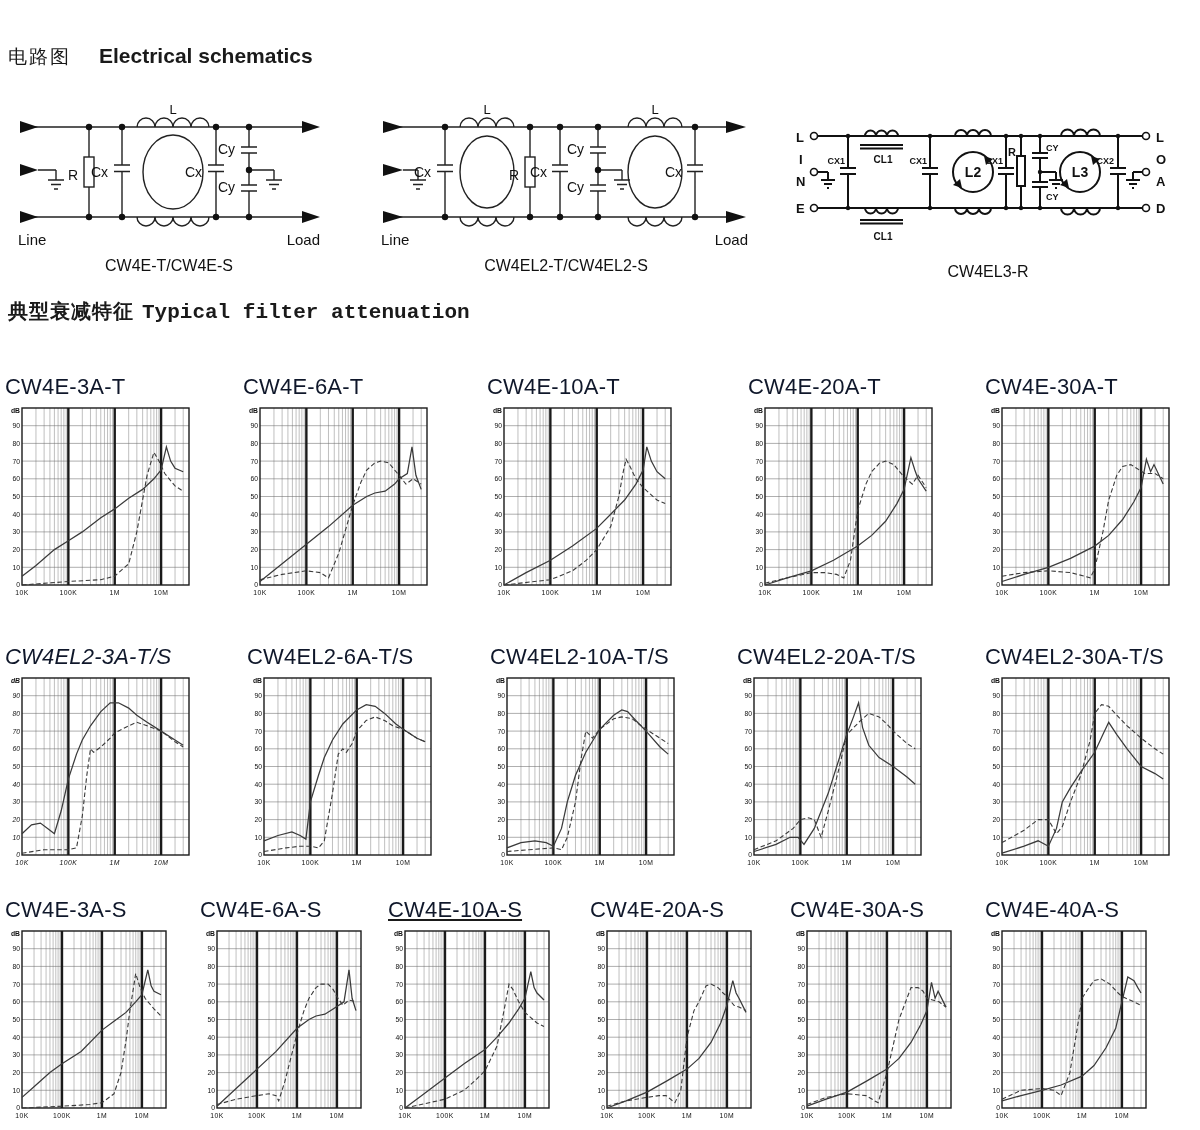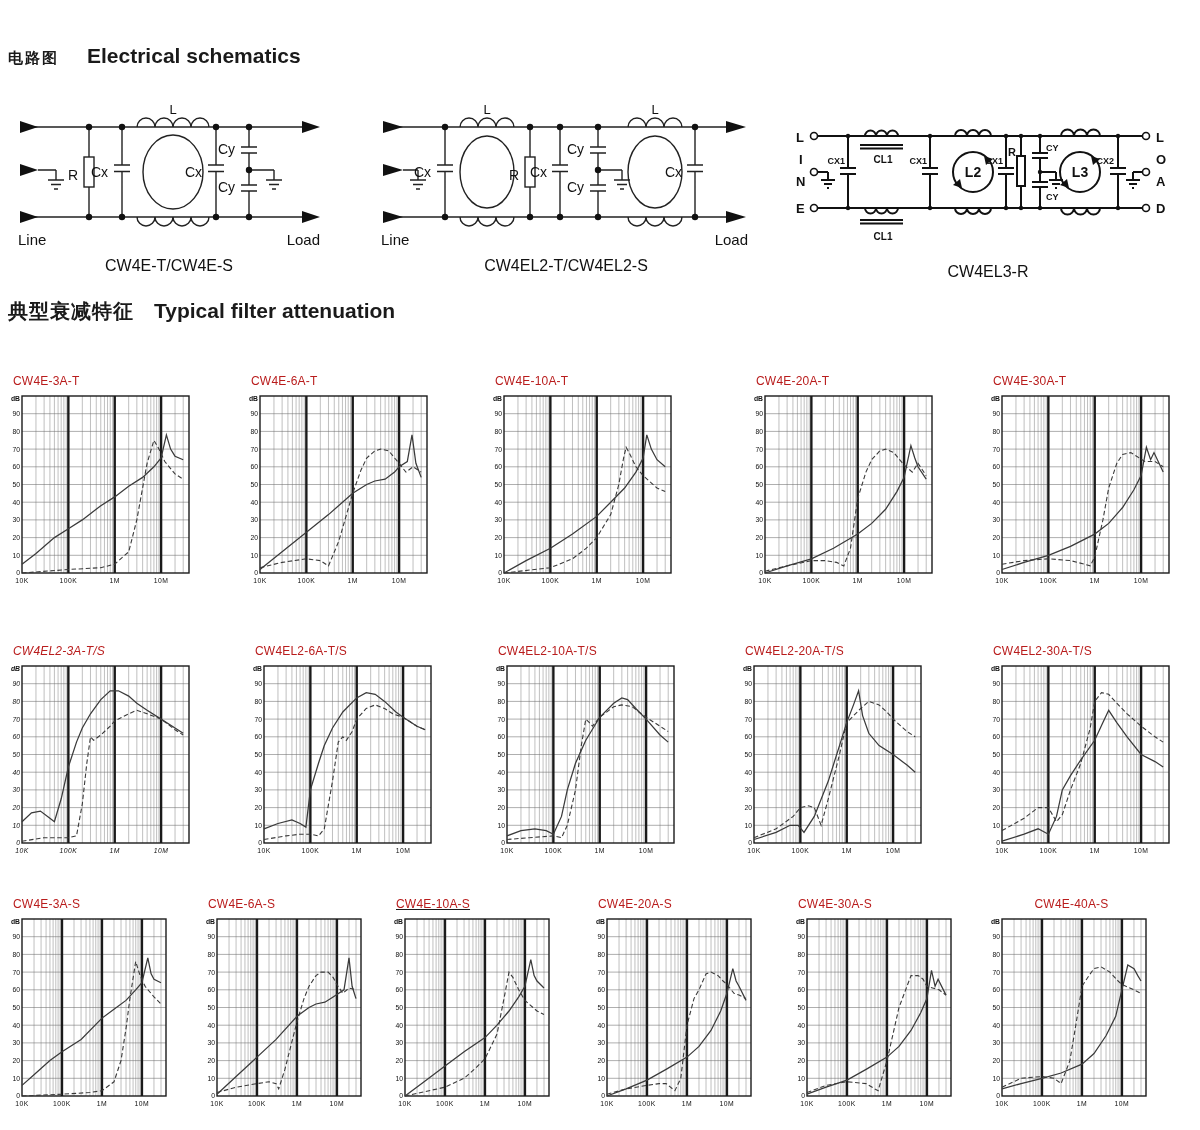--- a/index.html
+++ b/index.html
@@ -1,37 +1,37 @@
 <!DOCTYPE html>
 <html><head>
 <meta charset="utf-8">
 <title>Datasheet</title>
 <style>
   html,body{margin:0;padding:0;background:#fff;}
   body{width:1200px;height:1130px;font-family:"Liberation Sans",sans-serif;color:#1a1a1a;}
   .page{position:relative;width:1200px;height:1130px;background:#fff;overflow:hidden;}
   .h1{position:absolute;left:8px;top:44px;white-space:nowrap;}
-  .h1 .zh{font-size:15px;font-weight:bold;letter-spacing:2px;}
+  .h1 .zh{font-size:19px;font-weight:normal;letter-spacing:2px;}
   .h1 .en{font-size:21px;font-weight:600;margin-left:28px;}
   .h2{position:absolute;left:8px;top:298px;white-space:nowrap;}
   .h2 .zh{font-size:20px;font-weight:bold;letter-spacing:1px;}
-  .h2 .en{font-size:21px;font-weight:600;margin-left:20px;}
+  .h2 .en{font-size:21px;font-weight:600;margin-left:8px;font-family:Liberation Mono, monospace;}
   .legend{position:absolute;left:8px;top:334px;font-size:13.5px;display:flex;align-items:center;white-space:nowrap;}
   .legend .brk{margin-left:12px;}
   .sw-solid{display:inline-block;width:66px;height:0;border-top:2px solid #222;margin:0 10px;}
   .sw-dash{display:inline-block;width:76px;height:0;border-top:2px dashed #333;margin:0 10px;}
   .sch{position:absolute;margin:0;}
   .sch svg{display:block;overflow:visible;}
   .sch path,.sch rect,.sch ellipse,.sch line{stroke:#222;stroke-width:1.4;fill:none;}
   .sch .f{fill:#111;stroke:none;}
   .sch .term{stroke:#111;stroke-width:1.6;fill:#fff;}
   .sch text{fill:#111;}
   .sch.bold path,.sch.bold rect,.sch.bold circle.comp{stroke:#111;stroke-width:2;}
   .chart-cell{position:absolute;}
-  .chart-title{font-size:12px;letter-spacing:0.2px;margin:0 0 2px 8px;color:#b91c1c;}
+  .chart-title{font-size:22px;letter-spacing:0.2px;margin:0 0 2px 0;color:#0f172a;}
   .chart-cell svg{display:block;font-family:"Liberation Sans",sans-serif;}
 </style>
 </head>
 <body>
 
 <div class="page">
 
   <div class="h1">
     <span class="zh">电路图</span><span class="en">Electrical schematics</span>
   </div>
@@ -1077,21 +1077,21 @@
           <text x="15" y="167.70000000000002" text-anchor="end" font-size="6.8" fill="#111">10</text>
           <text x="15" y="185.4" text-anchor="end" font-size="6.8" fill="#111">0</text>
           <text x="17" y="193" text-anchor="middle" font-size="6.8" letter-spacing="0.5" fill="#111">10K</text>
           <text x="56.97712429739735" y="193" text-anchor="middle" font-size="6.8" letter-spacing="0.5" fill="#111">100K</text>
           <text x="96.9542485947947" y="193" text-anchor="middle" font-size="6.8" letter-spacing="0.5" fill="#111">1M</text>
           <text x="136.9313728921921" y="193" text-anchor="middle" font-size="6.8" letter-spacing="0.5" fill="#111">10M</text>
           <polyline points="17.0,181.2 36.1,174.2 57.0,167.1 76.1,156.4 97.0,144.1 109.0,133.4 121.0,117.5 130.7,99.8 136.9,85.6 141.5,57.3 145.1,73.3 148.1,66.2 156.0,82.1" fill="none" stroke="#3a3a3a" stroke-width="1.25"></polyline>
           <polyline points="17.0,179.5 36.1,172.4 57.0,168.8 76.1,170.6 84.9,175.9 88.1,177.7 97.0,147.6 109.0,94.5 121.0,62.6 128.1,62.6 133.1,66.2 136.9,73.3 149.0,76.8 156.0,82.1" fill="none" stroke="#3a3a3a" stroke-width="1.1" stroke-dasharray="4.5 2.6"></polyline>
         </svg>
       </div>
-      <div class="chart-cell" style="left: 985px; top: 897px; text-align: center;">
+      <div class="chart-cell" style="left: 985px; top: 897px;">
         <div class="chart-title">CW4E-40A-S</div>
         <svg width="165" height="200" viewBox="0 0 165 200">
           <line x1="29.034313553903964" y1="6" x2="29.034313553903964" y2="183" stroke="#8c8c8c" stroke-width="0.55"></line>
           <line x1="36.07393570485814" y1="6" x2="36.07393570485814" y2="183" stroke="#8c8c8c" stroke-width="0.55"></line>
           <line x1="41.06862710780793" y1="6" x2="41.06862710780793" y2="183" stroke="#8c8c8c" stroke-width="0.55"></line>
           <line x1="44.942810743493396" y1="6" x2="44.942810743493396" y2="183" stroke="#8c8c8c" stroke-width="0.55"></line>
           <line x1="48.1082492587621" y1="6" x2="48.1082492587621" y2="183" stroke="#8c8c8c" stroke-width="0.55"></line>
           <line x1="50.78458938913683" y1="6" x2="50.78458938913683" y2="183" stroke="#8c8c8c" stroke-width="0.55"></line>
           <line x1="53.1029406617119" y1="6" x2="53.1029406617119" y2="183" stroke="#8c8c8c" stroke-width="0.55"></line>
           <line x1="55.147871409716274" y1="6" x2="55.147871409716274" y2="183" stroke="#8c8c8c" stroke-width="0.55"></line>

